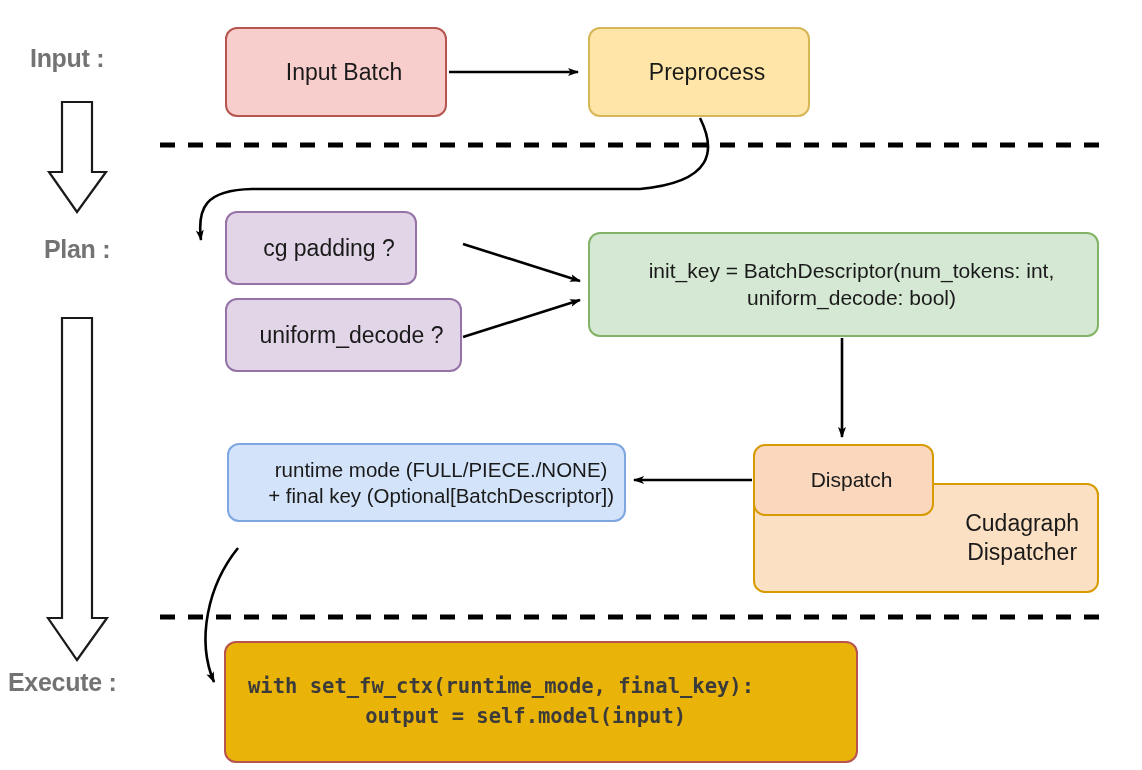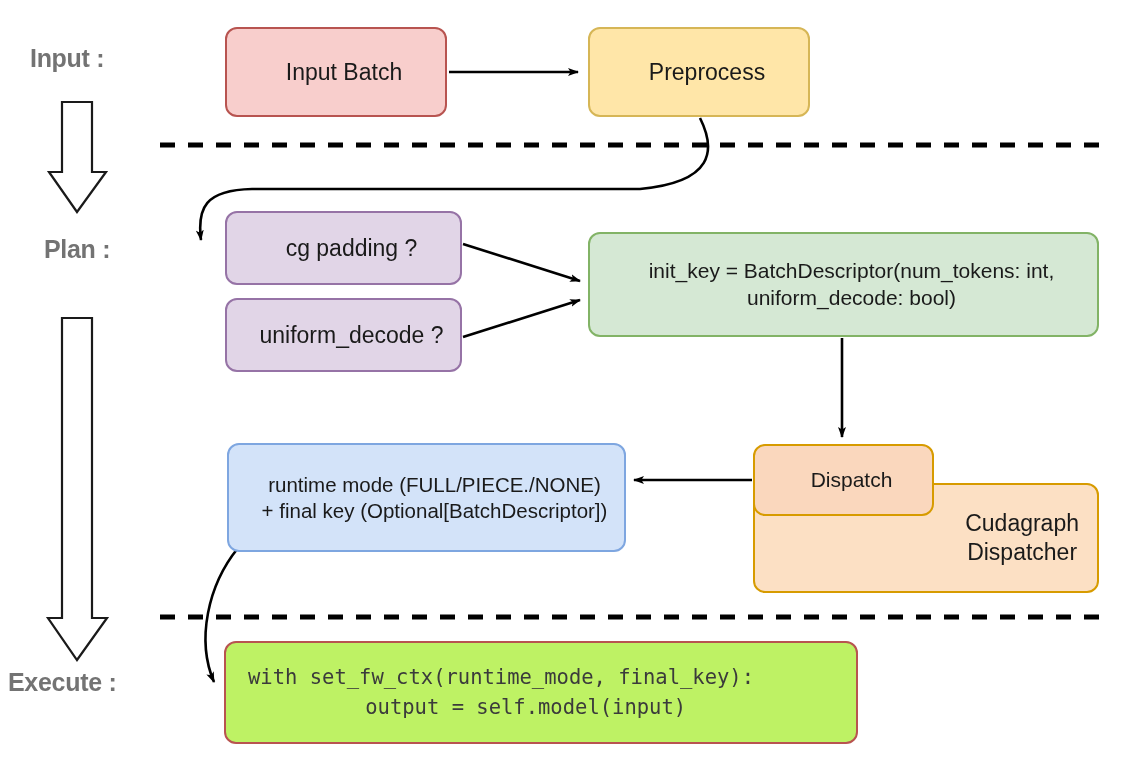--- a/index.html
+++ b/index.html
@@ -56,21 +56,21 @@
     left: 225px; top: 27px; width: 222px; height: 90px;
     background: #f8cecc; border-color: #b85450;
     font-size: 23px;
   }
   #node-preprocess {
     left: 588px; top: 27px; width: 222px; height: 90px;
     background: #ffe6a8; border-color: #d6b656;
     font-size: 23px;
   }
   #node-cg-padding {
-    left: 225px; top: 211px; width: 237px; height: 74px;
+    left: 225px; top: 211px; width: 192px; height: 74px;
     background: #e1d5e7; border-color: #9673a6;
     font-size: 23px;
   }
   #node-uniform-decode {
     left: 225px; top: 298px; width: 237px; height: 74px;
     background: #e1d5e7; border-color: #9673a6;
     font-size: 23px;
   }
   #node-init-key {
     left: 588px; top: 232px; width: 511px; height: 105px;
@@ -89,29 +89,31 @@
   #node-cudagraph-dispatcher .node-text {
     padding-right: 18px;
   }
   #node-dispatch {
     left: 753px; top: 444px; width: 181px; height: 72px;
     background: #fad7bd; border-color: #d79b00;
     font-size: 21px;
     z-index: 4;
   }
   #node-runtime-mode {
-    left: 227px; top: 443px; width: 399px; height: 109px;
+    left: 227px; top: 443px; width: 399px; height: 79px;
     background: #d3e3f9; border-color: #7ea6e0;
     font-size: 20.5px;
+    justify-content: flex-end;
   }
   #node-code {
-    left: 224px; top: 641px; width: 634px; height: 103px;
-    background: #bef264; border-color: #b85450;
+    left: 224px; top: 641px; width: 634px; height: 122px;
+    background: #eab308; border-color: #b85450;
     justify-content: flex-start;
     align-items: center;
+    font-weight: bold;
   }
   .code-text {
     font-family: "DejaVu Sans Mono", "Liberation Mono", monospace;
     font-size: 20.5px;
     line-height: 1.45;
     color: #3b3b3b;
     white-space: pre;
     padding-left: 6px;
   }
   #label-input   { left: 30px;  top: 44px; }

